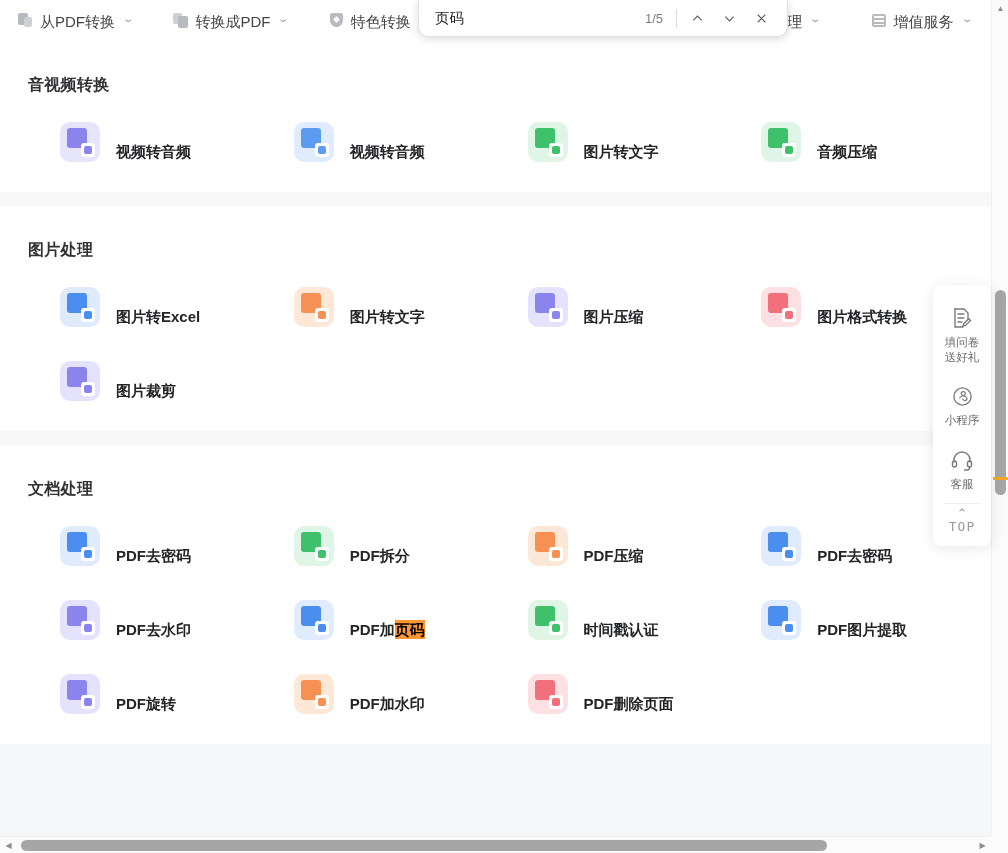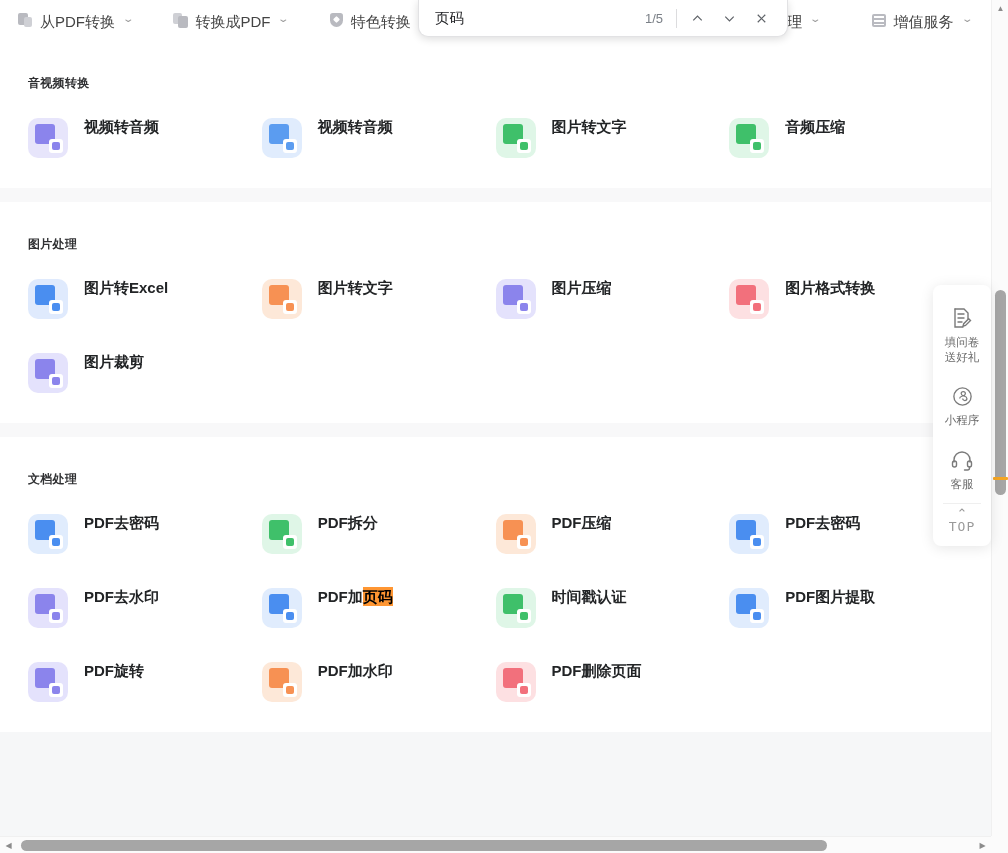--- a/index.html
+++ b/index.html
@@ -149,39 +149,40 @@
 
   .card {
     background: #ffffff;
     width: 991px;
     padding: 22px 28px 30px 28px;
   }
   .card.first { padding-top: 18px; }
   .gap { height: 14px; background: #f8f8f9; width: 991px; }
 
   .section-title {
-    font-size: 12px;
+    font-size: 16px;
     font-weight: bold;
     color: #303133;
     margin: 12px 0 26px 0;
     letter-spacing: 0.3px;
   }
 
   .grid {
     display: grid;
     grid-template-columns: repeat(4, 1fr);
     row-gap: 34px;
     column-gap: 0;
   }
 
   .tool {
     display: flex;
-    align-items: flex-start;
+    align-items: flex-end;
     gap: 16px;
     cursor: pointer;
+    margin-left: 32px;
   }
   .tool-label {
     font-size: 15px;
     color: #222426;
     font-weight: bold;
     white-space: nowrap;
   }
   .tool-label .hl {
     background: #ff9632;
     color: #000;

